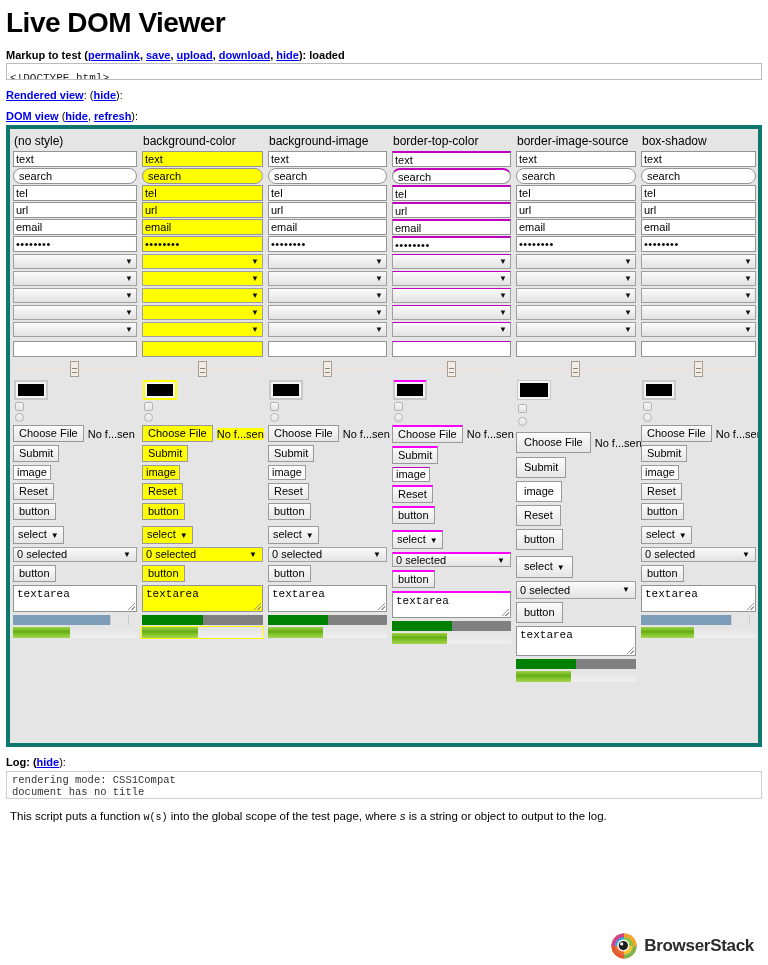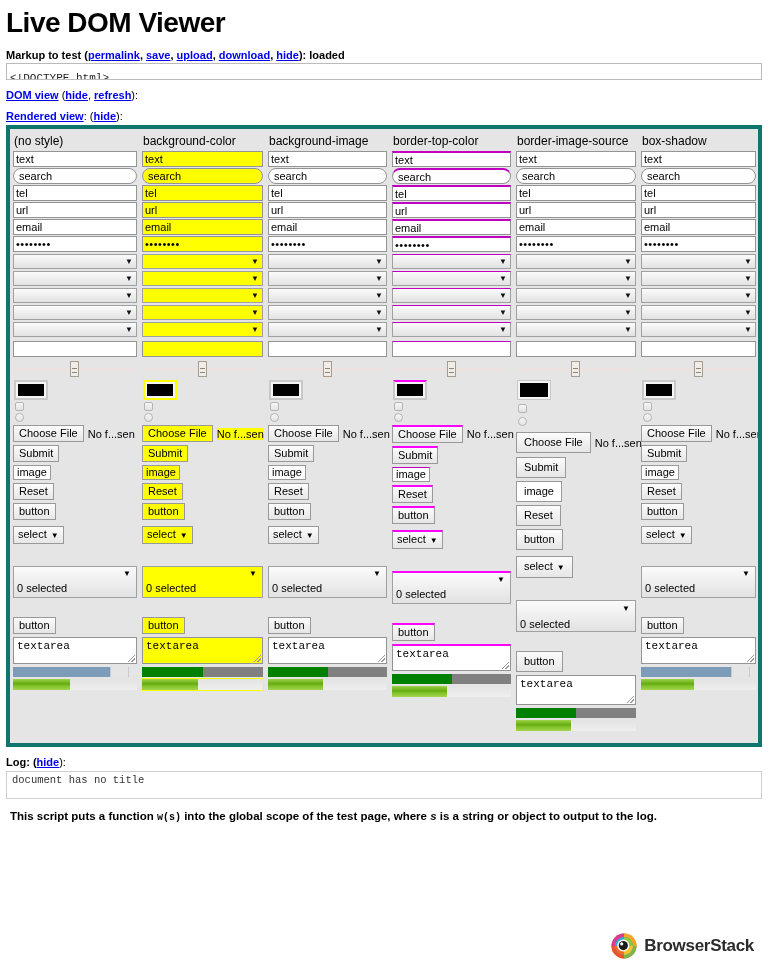--- a/index.html
+++ b/index.html
@@ -113,21 +113,21 @@
   }
   .selbtn{
     display:inline-block;box-sizing:border-box;border:1px solid #999;
     background:linear-gradient(#fcfcfc,#e6e6e6);
     font-size:11px;line-height:13px;padding:1px 4px;
   }
   .selbtn .car{font-size:8px;margin-left:4px;}
   .selmulti{
     display:block;box-sizing:border-box;height:15px;
     border:1px solid #a0a0a0;background:linear-gradient(#fbfbfb,#e2e2e2);
-    font-size:11px;line-height:13px;padding:15px 3px;position:relative;margin:19px 0;
+    font-size:11px;line-height:13px;padding:0 3px;position:relative;margin:0 0;
   }
   .selmulti:after{content:"\25BC";position:absolute;right:5px;top:0;font-size:8px;}
   .ta{
     display:block;box-sizing:border-box;height:27px;
     border:1px solid #949494;background:#fff;
     font-family:"Liberation Mono",monospace;font-size:11px;
     line-height:14px;padding:1px 3px;margin:3px 0 2px 0;position:relative;
     overflow:hidden;
   }
   .ta:after{
@@ -184,21 +184,21 @@
   .c5 .ta{height:30px;}
   .c5 .filerow{margin:6px 0 4px 0;}
   
   .c6 .ti,.c6 .sel,.c6 .numinput,.c6 .ta,.c6 .selmulti{box-shadow:0 0 0 0 #ccc;}
   .logbox{
     width:756px;box-sizing:border-box;height:28px;
     border:1px solid #cfcfcf;background:#fff;
     font-family:"Liberation Mono",monospace;font-size:10.5px;
     line-height:12px;padding:2px 5px;color:#333;
   }
-  .footnote{font-size:11.5px;margin:11px 0 0 4px;font-weight:bold;}
+  .footnote{font-size:11.5px;margin:11px 0 0 4px;}
   .footnote .mono{font-family:"Liberation Mono",monospace;font-size:10px;}
   .footnote em{font-style:italic;}
   .bs-logo{
     position:absolute;right:14px;bottom:6px;
     display:flex;align-items:center;text-align:right;
   }
   .bs-word{
     font-size:17px;font-weight:bold;color:#2b2b2b;margin-left:7px;
     letter-spacing:-0.3px;font-family:"Liberation Sans",sans-serif;
   }
@@ -212,25 +212,25 @@
 
   <h1 class="title">Live DOM Viewer</h1>
 
   <div class="lbl">
     <span>Markup to test (</span><a class="lnk">permalink</a>, <a class="lnk">save</a>, <a class="lnk">upload</a>, <a class="lnk">download</a>, <a class="lnk">hide</a><span>): loaded</span>
   </div>
 
   <div class="markup-box">&lt;!DOCTYPE html&gt;</div>
 
   <div class="section-line">
+    <a class="lnk">Rendered view</a><span class="lbl-normal">: (</span><a class="lnk">hide</a><span class="lbl-normal">):</span>
+  </div>
+
+  <div class="section-line">
     <a class="lnk">DOM view</a><span class="lbl-normal"> (</span><a class="lnk">hide</a><span class="lbl-normal">, </span><a class="lnk">refresh</a><span class="lbl-normal">):</span>
-  </div>
-
-  <div class="section-line">
-    <a class="lnk">Rendered view</a><span class="lbl-normal">: (</span><a class="lnk">hide</a><span class="lbl-normal">):</span>
   </div>
 
   <div class="frame">
     <div class="cols" id="cols">
           <div class="col c1"><div class="colhdr">(no style)</div><div class="ti">text</div><div class="ti srch">search</div><div class="ti">tel</div><div class="ti">url</div><div class="ti">email</div><div class="ti pw">••••••••</div><div class="sel"></div><div class="sel"></div><div class="sel"></div><div class="sel"></div><div class="sel"></div><div class="numinput"></div><div class="rangewrap">
               <div class="rangetrack"></div>
               <div class="rangethumb"></div>
             </div><div class="colorbtn">
               <i></i>
             </div><div class="chk"></div><div class="rad"></div><div class="filerow">
@@ -320,20 +320,21 @@
             </div></div>
         </div>
   </div>
 
 
   <div class="section-line">
     <span>Log: (</span><a class="lnk">hide</a><span class="lbl-normal">):</span>
   </div>
 
   <div class="logbox">
+    <div>rendering mode: CSS1Compat</div>
     <div>document has no title</div>
   </div>
 
   <div class="footnote">
     <span>This script puts a function </span><span class="mono">w(s)</span><span> into the global scope of the test page, where </span><em>s</em><span> is a string or object to output to the log.</span>
   </div>
 
 </div>
 
 <div class="bs-logo">

